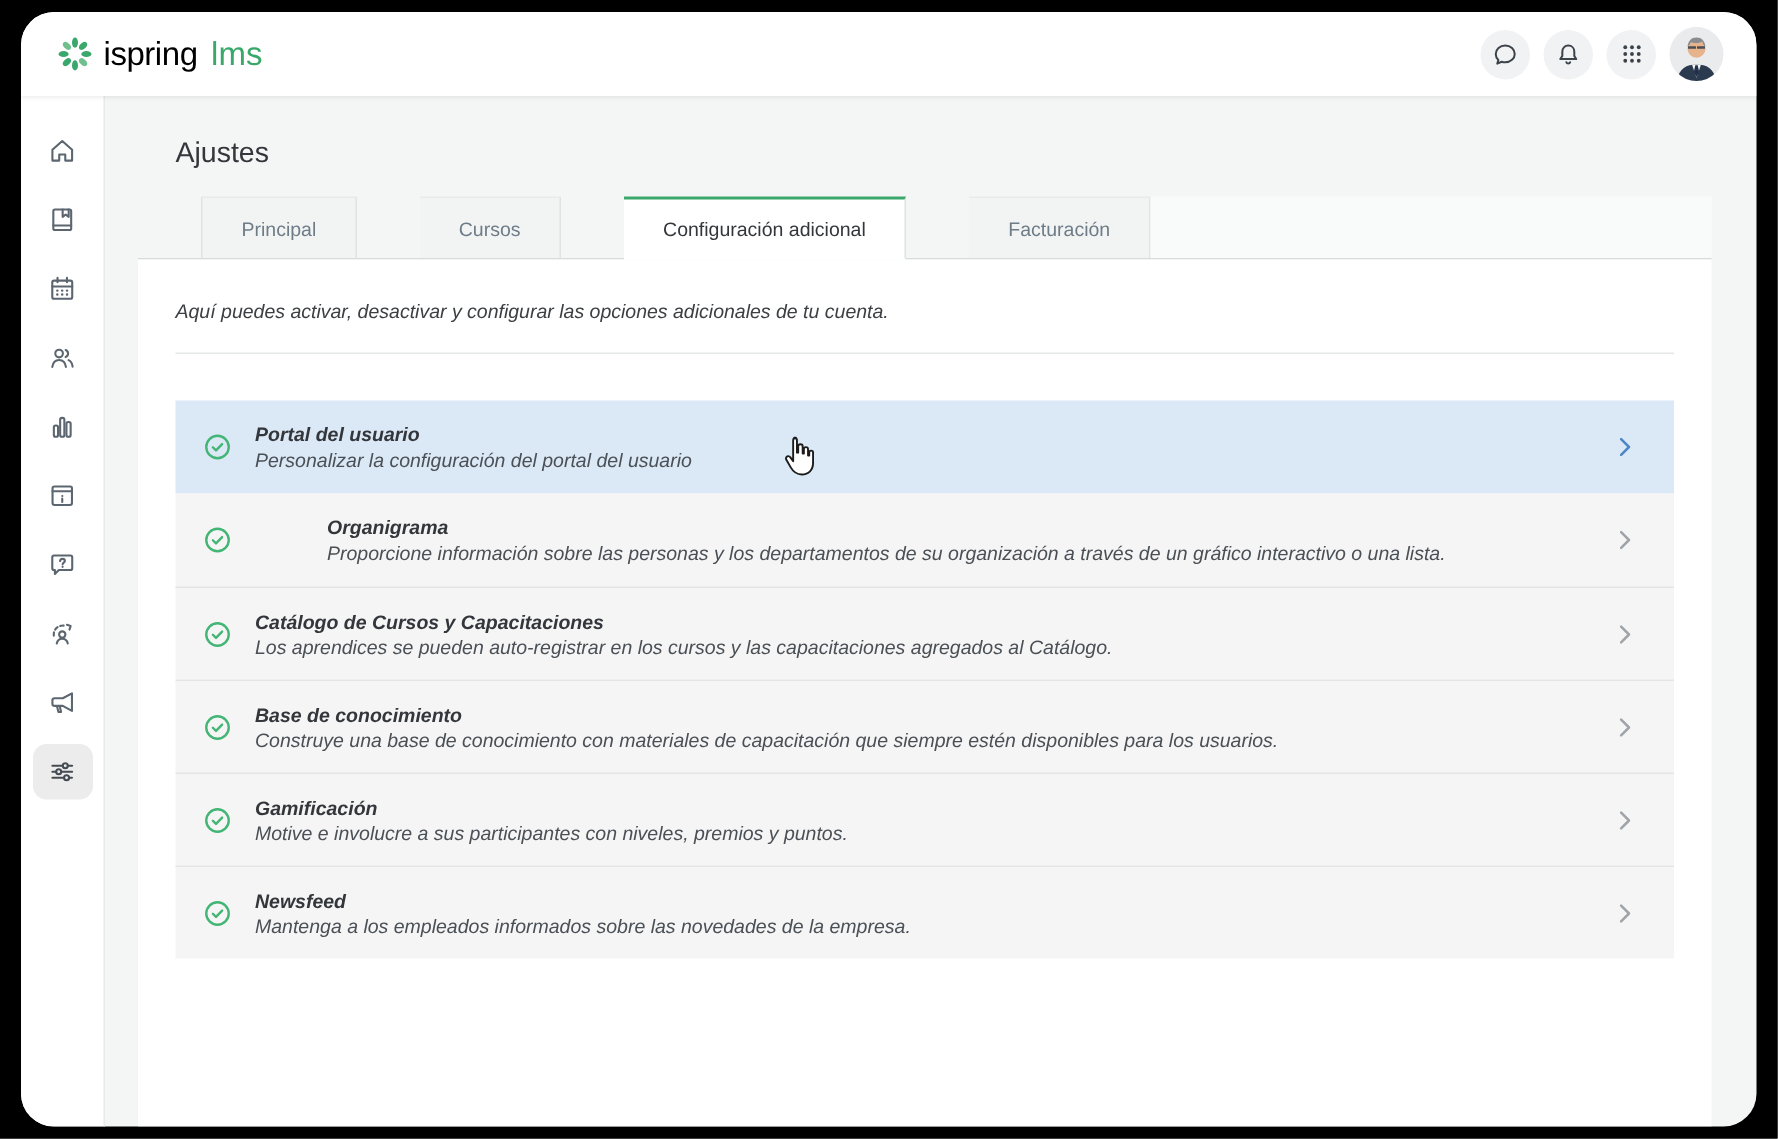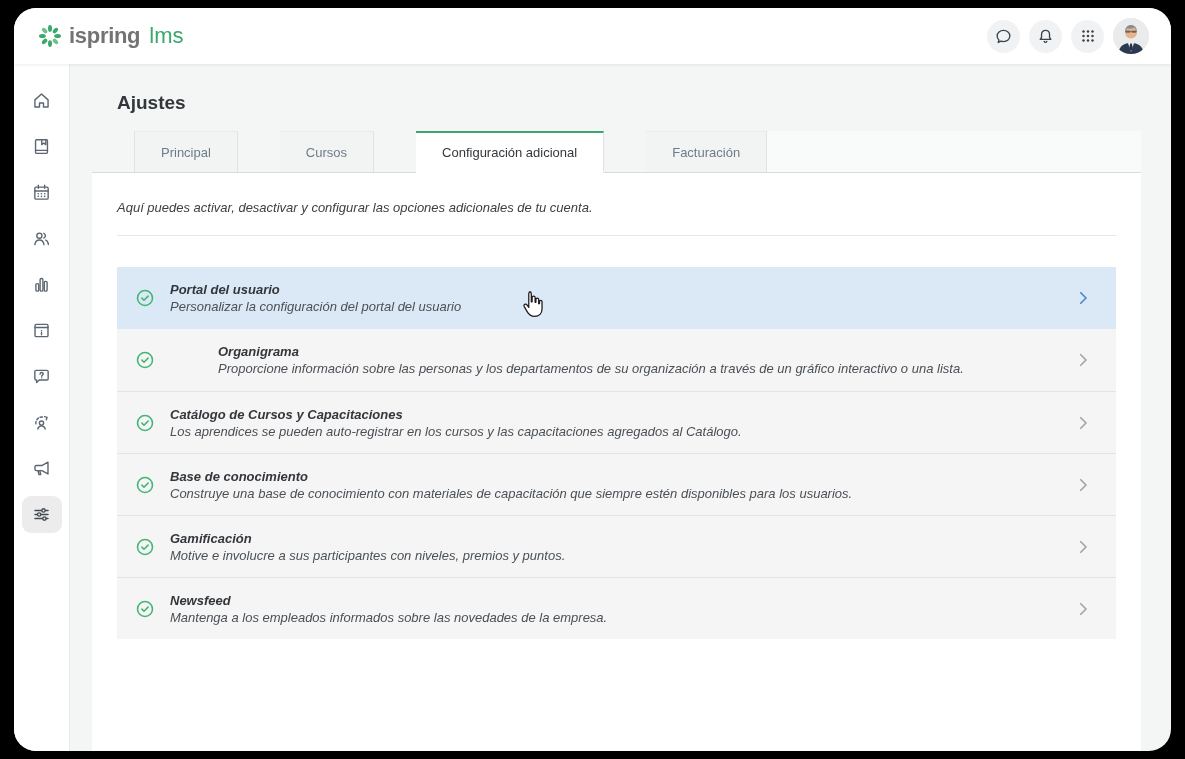--- a/index.html
+++ b/index.html
@@ -13,21 +13,21 @@
   }
 
   
   .topbar {
     height:56px; background:#fff; flex:0 0 56px;
     display:flex; align-items:center; justify-content:space-between;
     box-shadow:0 1px 3px rgba(0,0,0,.07); position:relative; z-index:5;
     padding:0 22px 0 24px;
   }
   .brand { display:flex; align-items:center; gap:7px; }
-  .brand-name { font-size:22px; font-weight:bold; color:#737373; letter-spacing:-0.3px; }
+  .brand-name { font-size:22px; font-weight:normal; color:#000000; letter-spacing:-0.3px; }
   .brand-suffix { font-size:22px; color:var(--brand_green,#3fa56b); margin-left:2px; }
   .topbar-right { display:flex; align-items:center; gap:9px; }
   .icon-circle {
     width:33px; height:33px; border-radius:50%; background:#f1f2f3;
     display:flex; align-items:center; justify-content:center; cursor:pointer; color:#3c434a;
   }
   .avatar { width:36px; height:36px; border-radius:50%; overflow:hidden; cursor:pointer; background:#e9ebed; }
 
   
   .body-row { flex:1; display:flex; min-height:0; }
@@ -35,21 +35,21 @@
     width:56px; background:#fff; border-right:1px solid #e8eaeb;
     display:flex; flex-direction:column; align-items:center; padding-top:18px; gap:9px;
   }
   .side-item {
     width:40px; height:37px; border-radius:9px; display:flex; align-items:center; justify-content:center;
     color:#5c6670; cursor:pointer;
   }
   .side-item.active { background:#ececec; color:#444b52; }
 
   .main { flex:1; display:flex; flex-direction:column; padding:0 30px 0 22px; min-height:0; }
-  .page-title { font-size:19px; font-weight:bold; color:#33373b; margin:28px 0 0 25px; }
+  .page-title { font-size:19px; font-weight:normal; color:#33373b; margin:28px 0 0 25px; }
 
   
   .tabs-row { display:flex; margin-top:17px; border-bottom:1px solid #d8dbdb; align-items:stretch; height:42px; }
   .tab {
     display:flex; align-items:center; justify-content:center;
     font-size:13px; color:#6e7c88; background:#f2f4f4;
     border-right:1px solid #e0e3e3; cursor:pointer; padding:0 26px; border-top:1px solid #e9ebeb;margin-left:42px;
   }
   .tab:first-child { border-left:1px solid #e0e3e3; }
   .tab.active {

